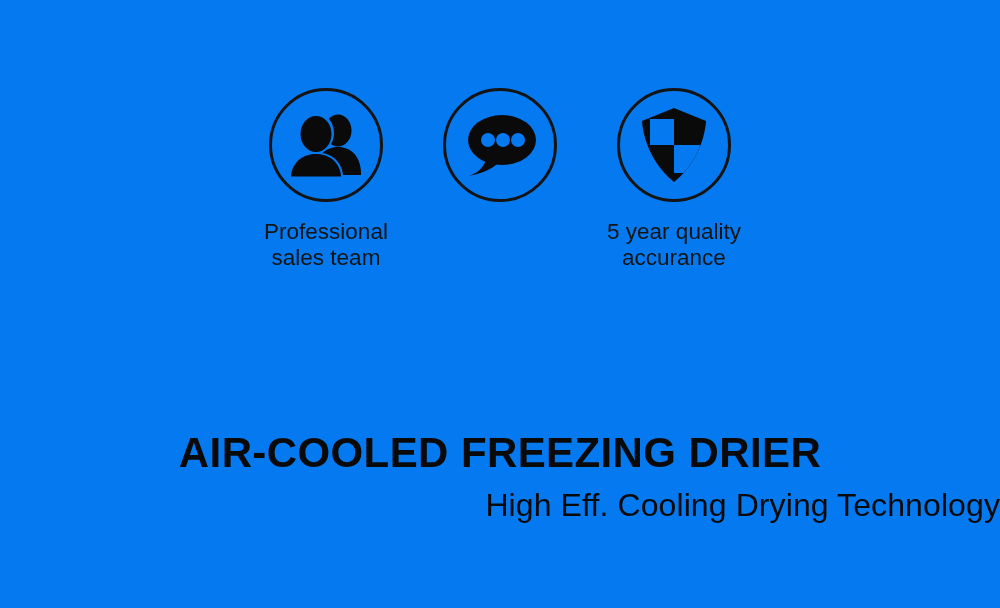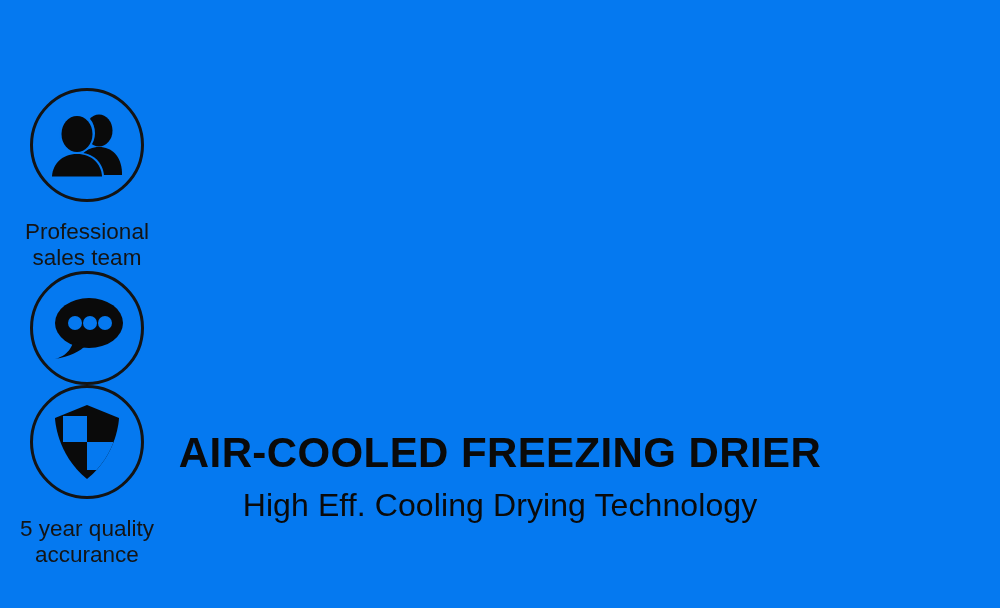--- a/index.html
+++ b/index.html
@@ -21,21 +21,20 @@
     box-sizing: border-box;
   }
 
   
   #features {
     position: absolute;
     top: 88px;
     left: 0;
     width: 1000px;
     display: flex;
-    flex-direction: column;
     justify-content: center;
     align-items: flex-start;
   }
   .feature {
     width: 174px;
     display: flex;
     flex-direction: column;
     align-items: center;
   }
   .feature-icon {
@@ -81,20 +80,21 @@
     margin: 0;
   }
   #subheadline {
     font-family: "Liberation Sans", sans-serif;
     font-weight: normal;
     font-size: 32px;
     line-height: 46px;
     color: #0a0a0a;
     margin: 0;
     letter-spacing: 0.1px;
+    text-align: right;
   }
 </style>
 </head>
 <body>
 
 <div id="banner">
 
   <div id="features">
 
     <div class="feature">

